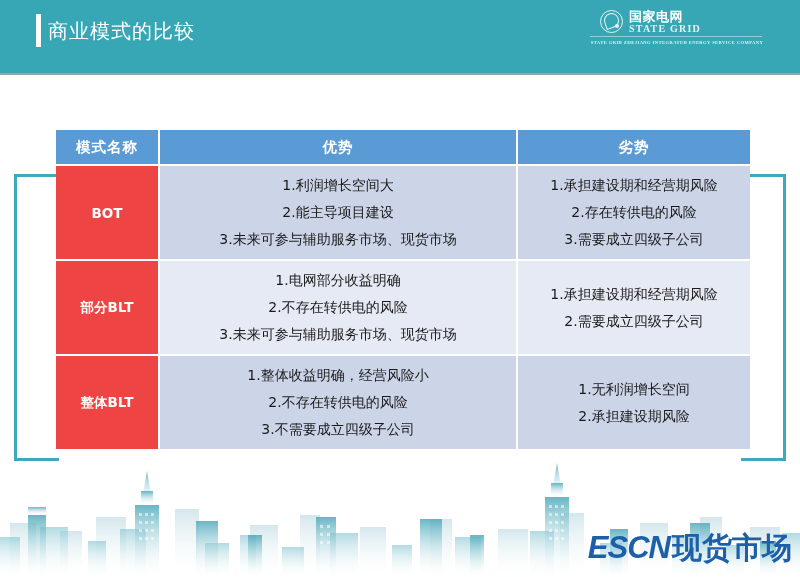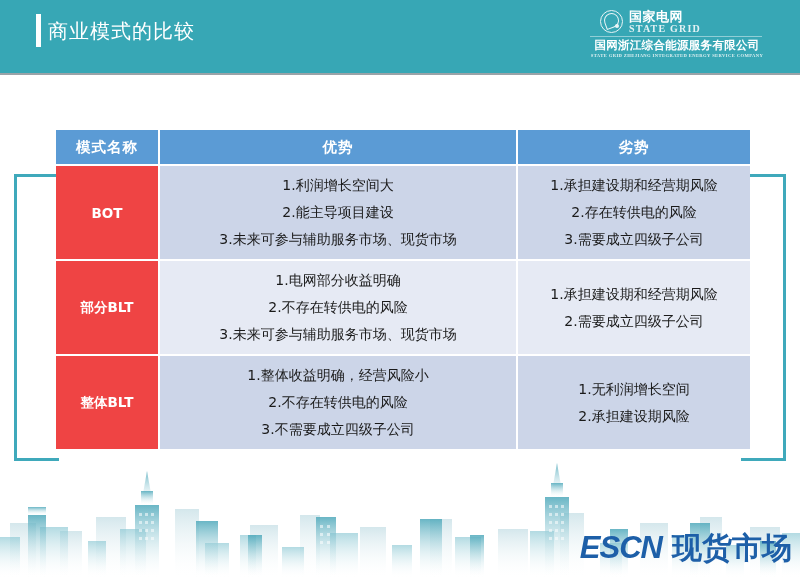--- a/index.html
+++ b/index.html
@@ -214,21 +214,21 @@
     pointer-events: none;
   }
 
   
   .watermark {
     position: absolute;
     right: 8px;
     bottom: 8px;
     display: flex;
     align-items: baseline;
-    gap: 10px;
+    gap: 2px;
   }
   .wm-escn {
     font-size: 31px;
     font-weight: bold;
     color: #1d5fa8;
     letter-spacing: -1px;
     font-family: "Liberation Sans", sans-serif;
     font-style: italic;
   }
   .wm-cn {
@@ -252,21 +252,20 @@
         <div class="swirl"></div>
         <div class="dot"></div>
       </div>
       <div>
         <div class="logo-cn1">国家电网</div>
         <div class="logo-en1">STATE GRID</div>
       </div>
     </div>
     <div class="logo-divider"></div>
     <div class="logo-row2">
-      <div class="logo-cn2">国网浙江综合能源服务有限公司</div>
       <div class="logo-en2">STATE GRID ZHEJIANG INTEGRATED ENERGY SERVICE COMPANY</div>
     </div>
   </div>
 </div>
 
 <div class="bracket bracket-left"></div>
 <div class="bracket bracket-right"></div>
 
 <div class="table-wrap">
   <table class="mode-table">

